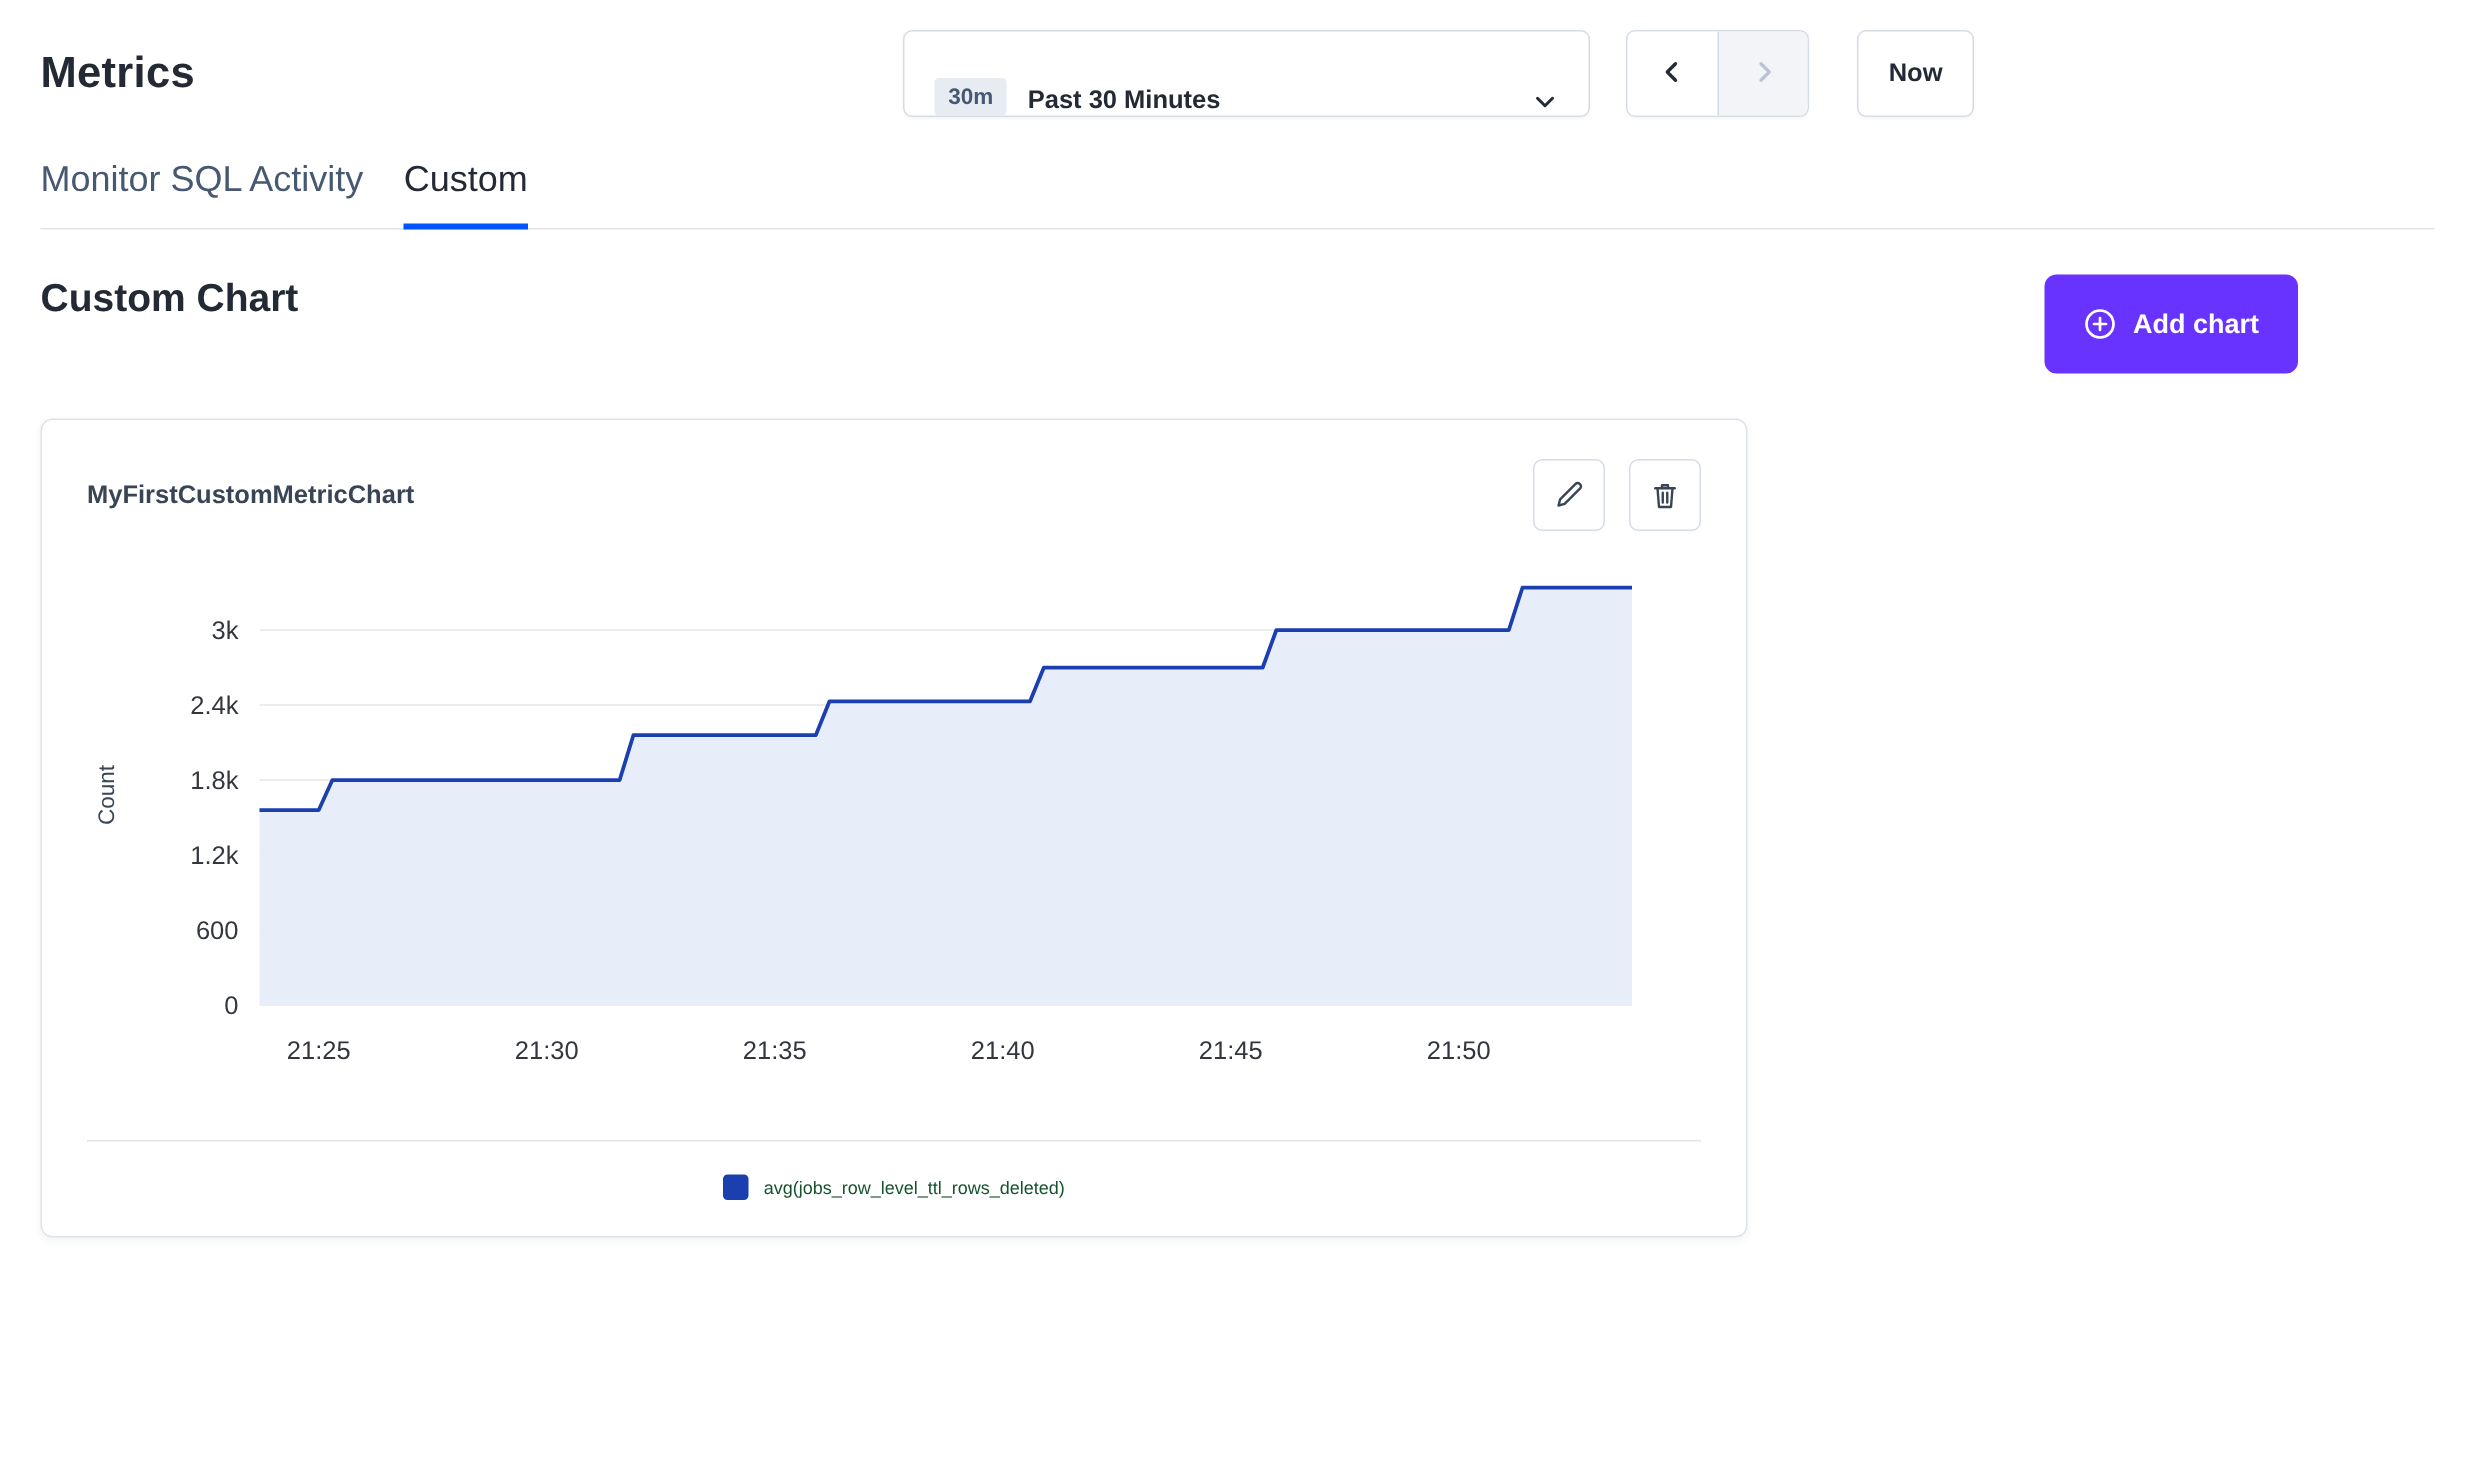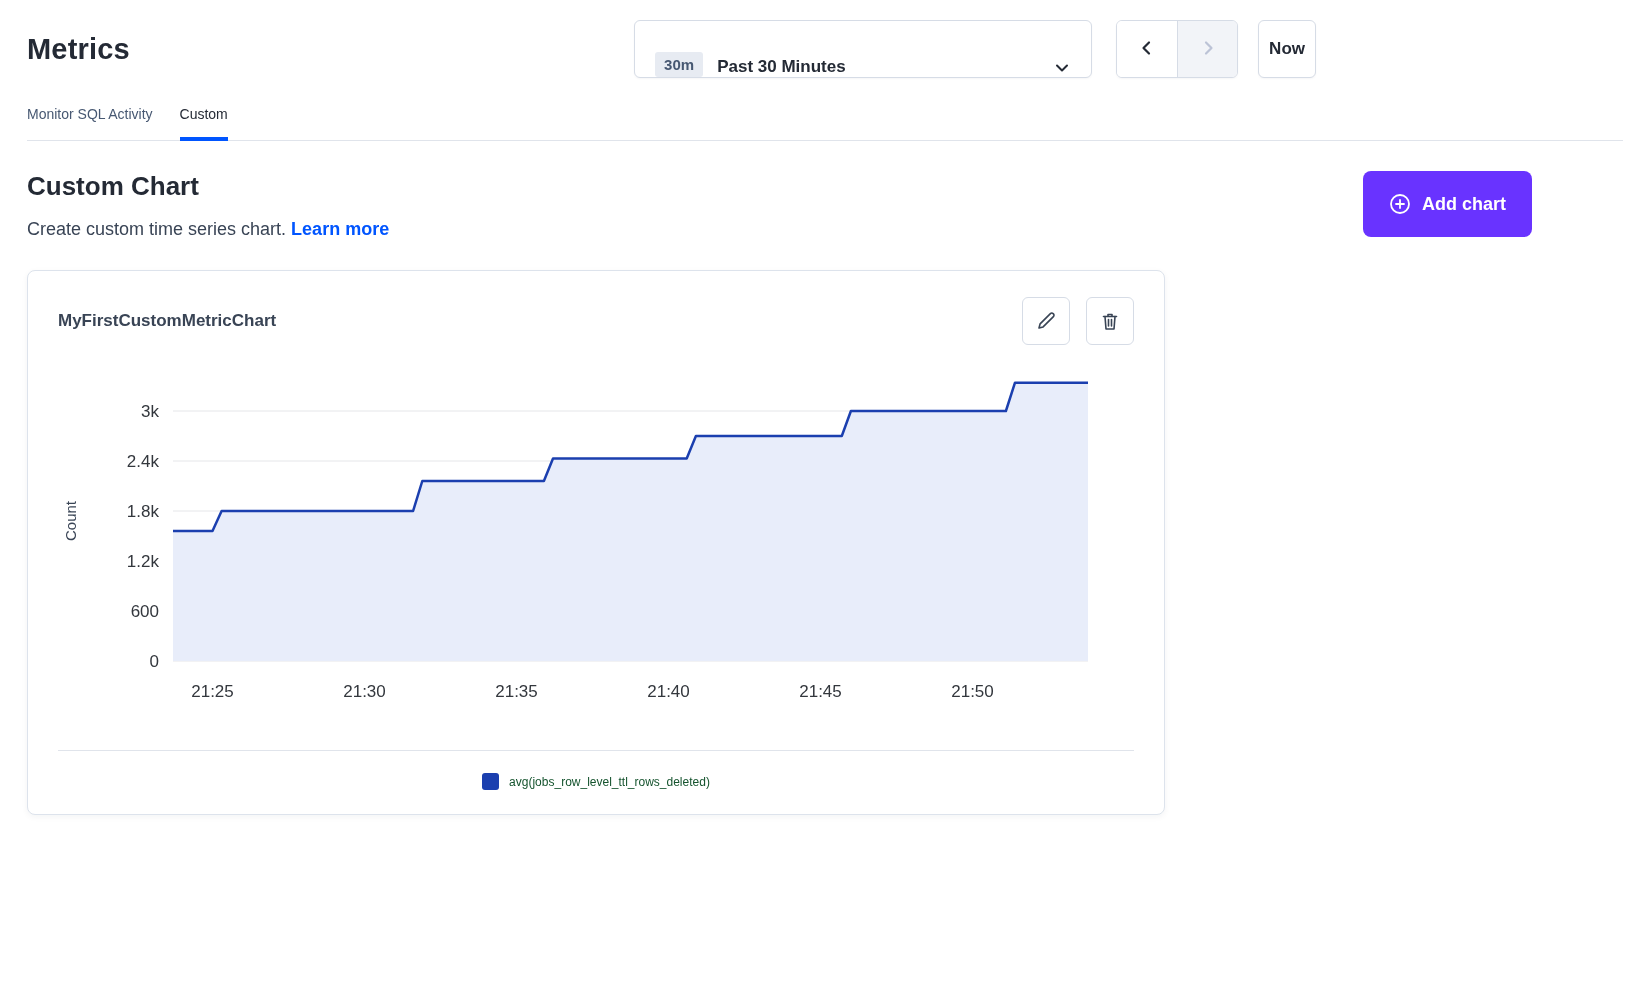--- a/index.html
+++ b/index.html
@@ -41,33 +41,33 @@
   }
   .arrow-group button {
     width: 60px; height: 100%; border: none; background: #fff;
     display: flex; align-items: center; justify-content: center;
     cursor: pointer; color: #242a35; padding: 0;
   }
   .arrow-group button + button { border-left: 1px solid #d6dce6; }
   .arrow-group button.disabled { background: #f2f4f8; color: #bcc3d6; cursor: default; }
 
   .now-btn {
-    margin-left: 20px; height: 58px; padding: 0 10px;
+    margin-left: 32px; height: 58px; padding: 0 20px;
     border: 1px solid #d6dce6; border-radius: 6px; background: #fff;
     font-family: inherit; font-size: 17px; font-weight: 600; color: #242a35;
     cursor: pointer; box-shadow: 0 1px 2px rgba(20,30,50,.04);
   }
 
   
   .tabs {
     display: flex; gap: 27px; margin-top: 28px;
     border-bottom: 1px solid #e0e4eb;
   }
   .tab {
-    font-size: 14px; color: #475872; padding: 0 0 15px;
+    font-size: 24px; color: #475872; padding: 0 0 15px;
     border-bottom: 4px solid transparent; margin-bottom: -1px;
     cursor: pointer; white-space: nowrap;
   }
   .tab.active { color: #242a35; border-bottom-color: var(--link, #0055ff); }
 
   
   .section-head { display: flex; align-items: flex-start; margin-top: 30px; }
   .section-title { margin: 0; font-size: 26px; font-weight: 700; color: #242a35; }
   .section-sub { margin-top: 17px; font-size: 18px; color: #394455; }
   .learn-more { color: var(--link, #0055ff); font-weight: 600; text-decoration: none; cursor: pointer; }
@@ -148,24 +148,20 @@
   </div>
 
   <div class="tabs">
     <span class="tab">Monitor SQL Activity</span>
     <span class="tab active">Custom</span>
   </div>
 
   <div class="section-head">
     <div>
       <h2 class="section-title">Custom Chart</h2>
-      <div class="section-sub">
-        <span>Create custom time series chart.</span>
-        <a class="learn-more">Learn more</a>
-      </div>
     </div>
     <button class="add-chart-btn">
       <span style="display:flex">
         <svg width="22" height="22" viewBox="0 0 22 22">
             <circle cx="11" cy="11" r="9" fill="none" stroke="#fff" stroke-width="1.8"></circle>
             <line x1="11" y1="7" x2="11" y2="15" stroke="#fff" stroke-width="1.8" stroke-linecap="round"></line>
             <line x1="7" y1="11" x2="15" y2="11" stroke="#fff" stroke-width="1.8" stroke-linecap="round"></line>
           </svg>
       </span>
       <span>Add chart</span>

